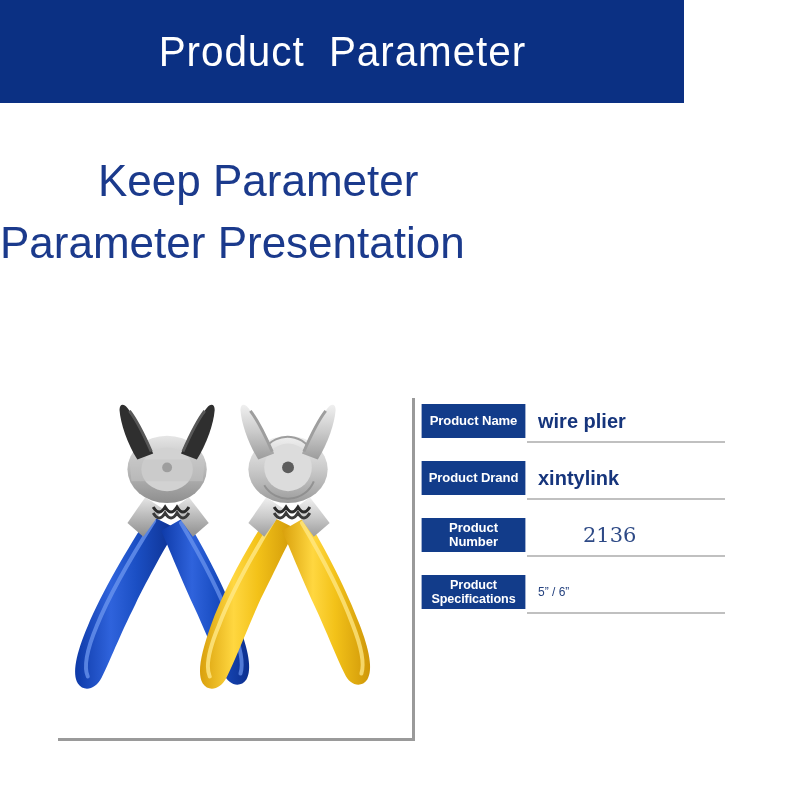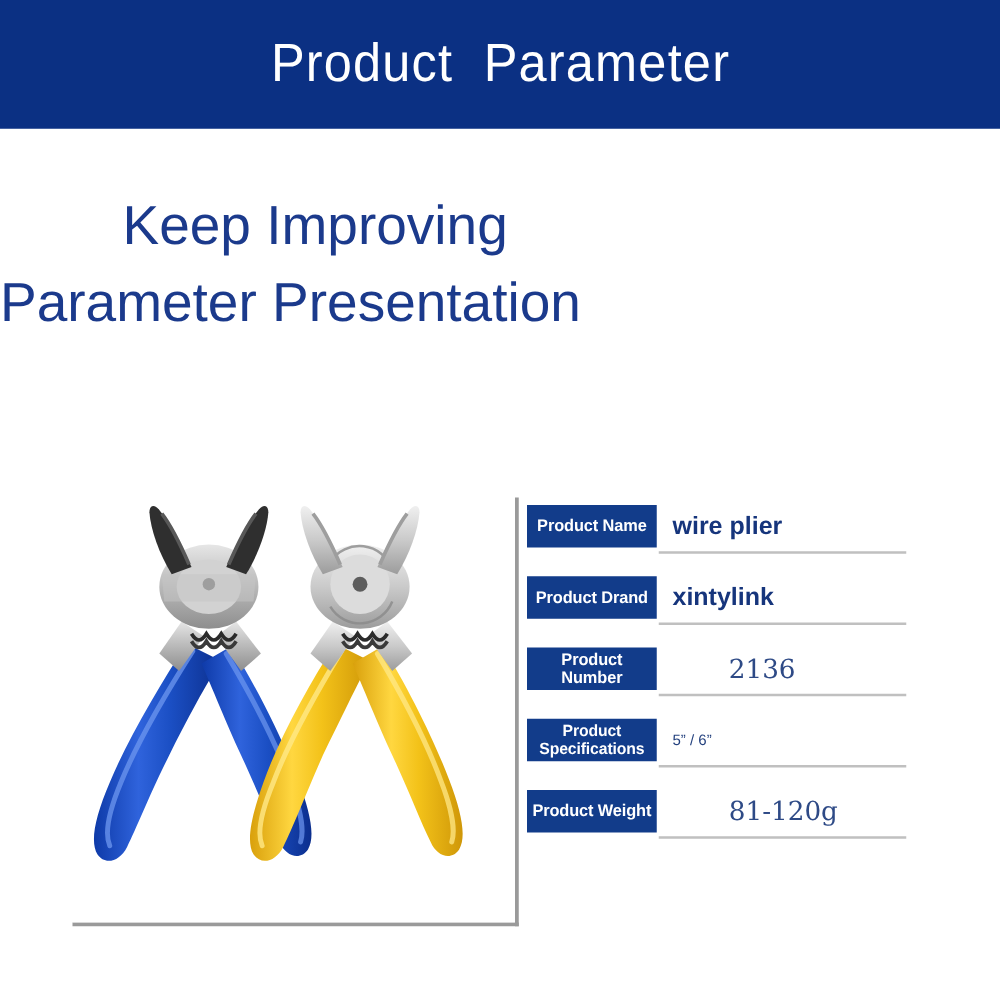--- a/index.html
+++ b/index.html
@@ -13,21 +13,21 @@
     font-family: "Liberation Sans", sans-serif;
     overflow: hidden;
     position: relative;
   }
 
   
   .banner {
     position: absolute;
     left: 0;
     top: 0;
-    width: 800px;
+    width: 684px;
     height: 103px;
     background: #0b3083;
     display: flex;
     align-items: center;
     justify-content: center;
   }
   .banner-title {
     color: #ffffff;
     font-size: 43px;
     font-weight: 400;
@@ -146,21 +146,21 @@
   }
 </style>
 </head>
 <body>
 
 <div class="banner">
   <div class="banner-title">Product  Parameter</div>
 </div>
 
 <div class="headline">
-  <div class="headline-line line1">Keep Improving</div>
+  <div class="headline-line line1">Keep Parameter</div>
   <div class="headline-line line2">Parameter Presentation</div>
 </div>
 
 <div class="photo-frame">
   <svg viewBox="0 0 357 343" xmlns="http://www.w3.org/2000/svg">
     <defs>
       <linearGradient id="blueH" x1="0" y1="0" x2="1" y2="0">
         <stop offset="0%" stop-color="#0e3aa8"></stop>
         <stop offset="35%" stop-color="#2f63dc"></stop>
         <stop offset="60%" stop-color="#1b4fc4"></stop>
@@ -260,19 +260,14 @@
   </div>
 
   <div class="spec-row">
     <div class="spec-label two-line">Product
 Specifications</div>
     <div class="spec-value thin">5” / 6”</div>
     <div class="spec-underline"></div>
   </div>
 
 
-  <div class="spec-row">
-    <div class="spec-label">Product Weight</div>
-    <div class="spec-value light">81-120g</div>
-    <div class="spec-underline"></div>
-  </div>
 
 </div>
 
 </body></html>

